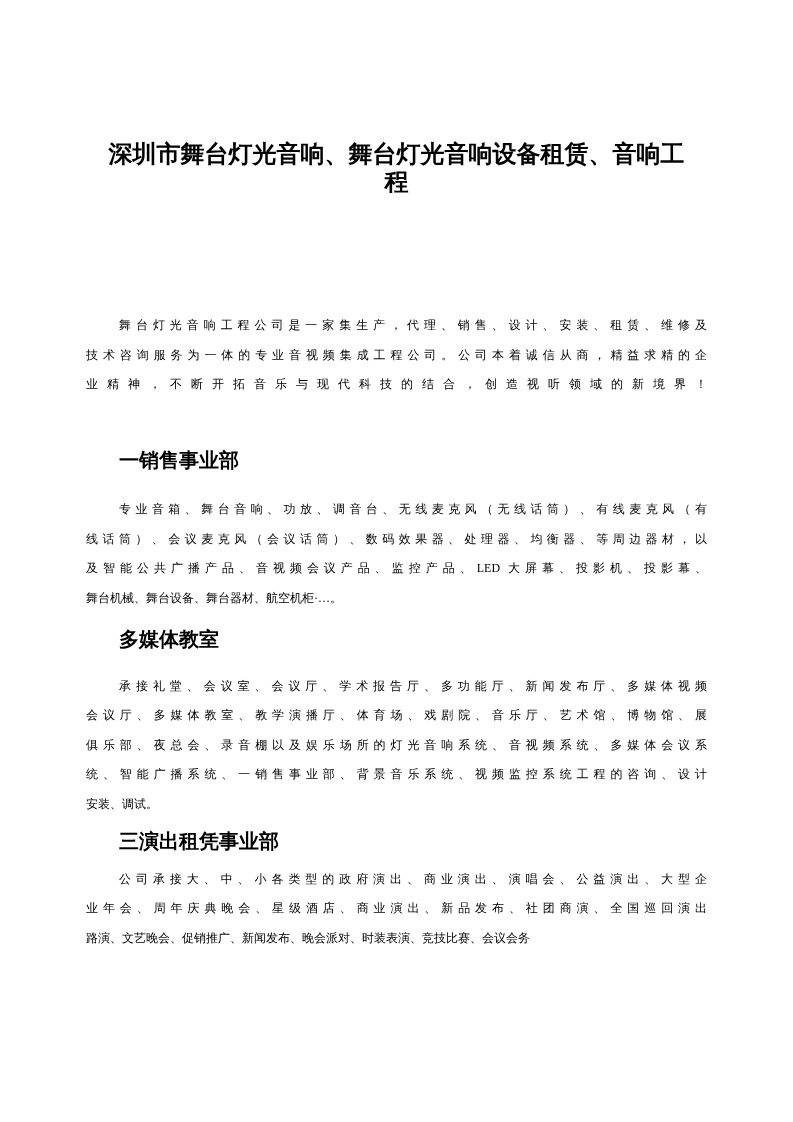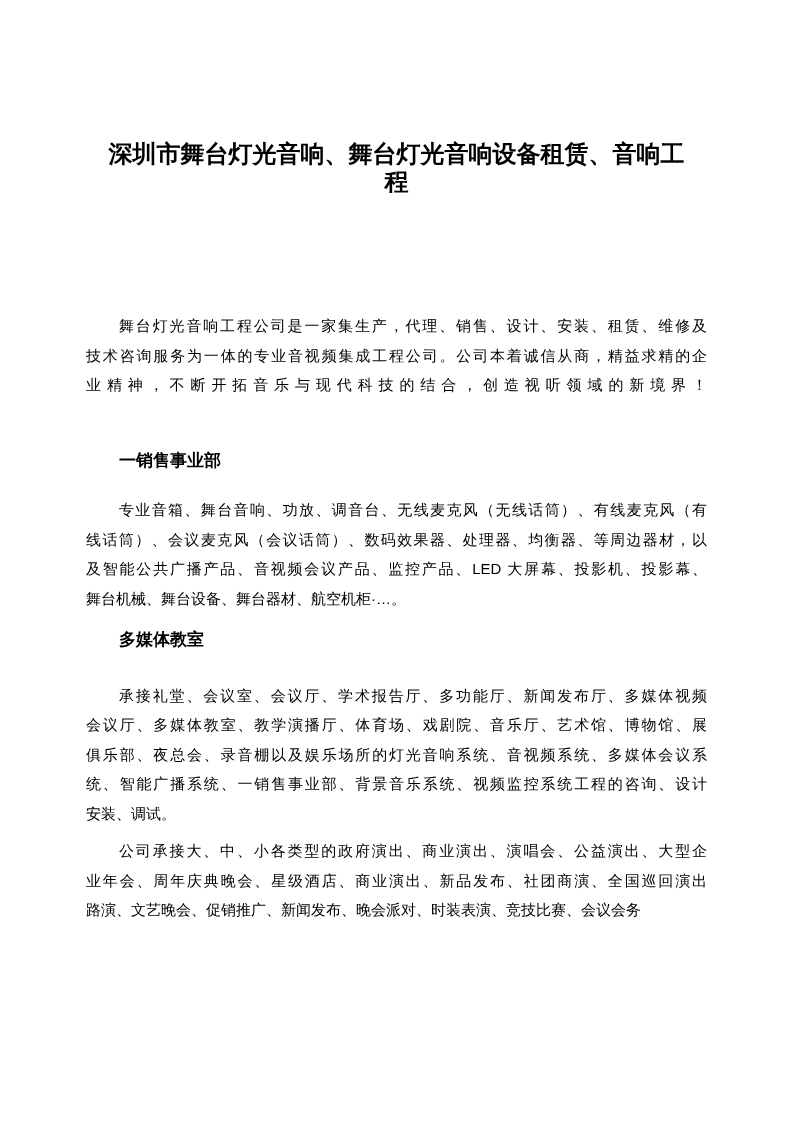--- a/index.html
+++ b/index.html
@@ -23,48 +23,49 @@
     width: 621px;
   }
   .doc-title {
     margin: 140px 0 16px 0;
     font-size: 24px;
     line-height: 28px;
     font-weight: bold;
     text-align: center;
   }
   .para {
-    font-size: 15px;
+    font-size: 12px;
     line-height: 29.5px;
     margin: 0;
+    font-family: Liberation Serif, serif;
   }
   .line {
     text-align: justify;
     text-align-last: left;
     white-space: nowrap;
   }
   .line.jl {
     white-space: normal;
     text-align-last: justify;
   }
   .line.indent {
     text-indent: 33px;
   }
   .heading {
-    font-size: 17px;
+    font-size: 20px;
     line-height: 29.5px;
     font-weight: bold;
     text-indent: 33px;
     margin: 0;
   }
   .intro      { margin-top: 115px; }
   .h-sales    { margin-top: 46px; }
   .p-sales    { margin-top: 20px; }
   .h-eng      { margin-top: 12px; }
-  .p-eng      { margin-top: 26px; }
+  .p-eng      { margin-top: 17px; }
   .h-rent     { margin-top: 8px; }
   .p-rent     { margin-top: 8px; }
 </style>
 </head>
 <body>
 
 <div class="page">
   <div class="content">
 
     <h1 class="doc-title">
@@ -90,20 +91,21 @@
     <h2 class="heading h-eng">多媒体教室</h2>
 
     <div class="para p-eng">
       <div class="line indent jl">承接礼堂、会议室、会议厅、学术报告厅、多功能厅、新闻发布厅、多媒体视频</div>
       <div class="line jl">会议厅、多媒体教室、教学演播厅、体育场、戏剧院、音乐厅、艺术馆、博物馆、展</div>
       <div class="line jl">俱乐部、夜总会、录音棚以及娱乐场所的灯光音响系统、音视频系统、多媒体会议系</div>
       <div class="line jl">统、智能广播系统、一销售事业部、背景音乐系统、视频监控系统工程的咨询、设计</div>
       <div class="line">安装、调试。</div>
     </div>
 
+    <h2 class="heading h-rent">三演出租凭事业部</h2>
 
     <div class="para p-rent">
       <div class="line indent jl">公司承接大、中、小各类型的政府演出、商业演出、演唱会、公益演出、大型企</div>
       <div class="line jl">业年会、周年庆典晚会、星级酒店、商业演出、新品发布、社团商演、全国巡回演出</div>
       <div class="line">路演、文艺晚会、促销推广、新闻发布、晚会派对、时装表演、竞技比赛、会议会务</div>
     </div>
 
   </div>
 </div>
 

